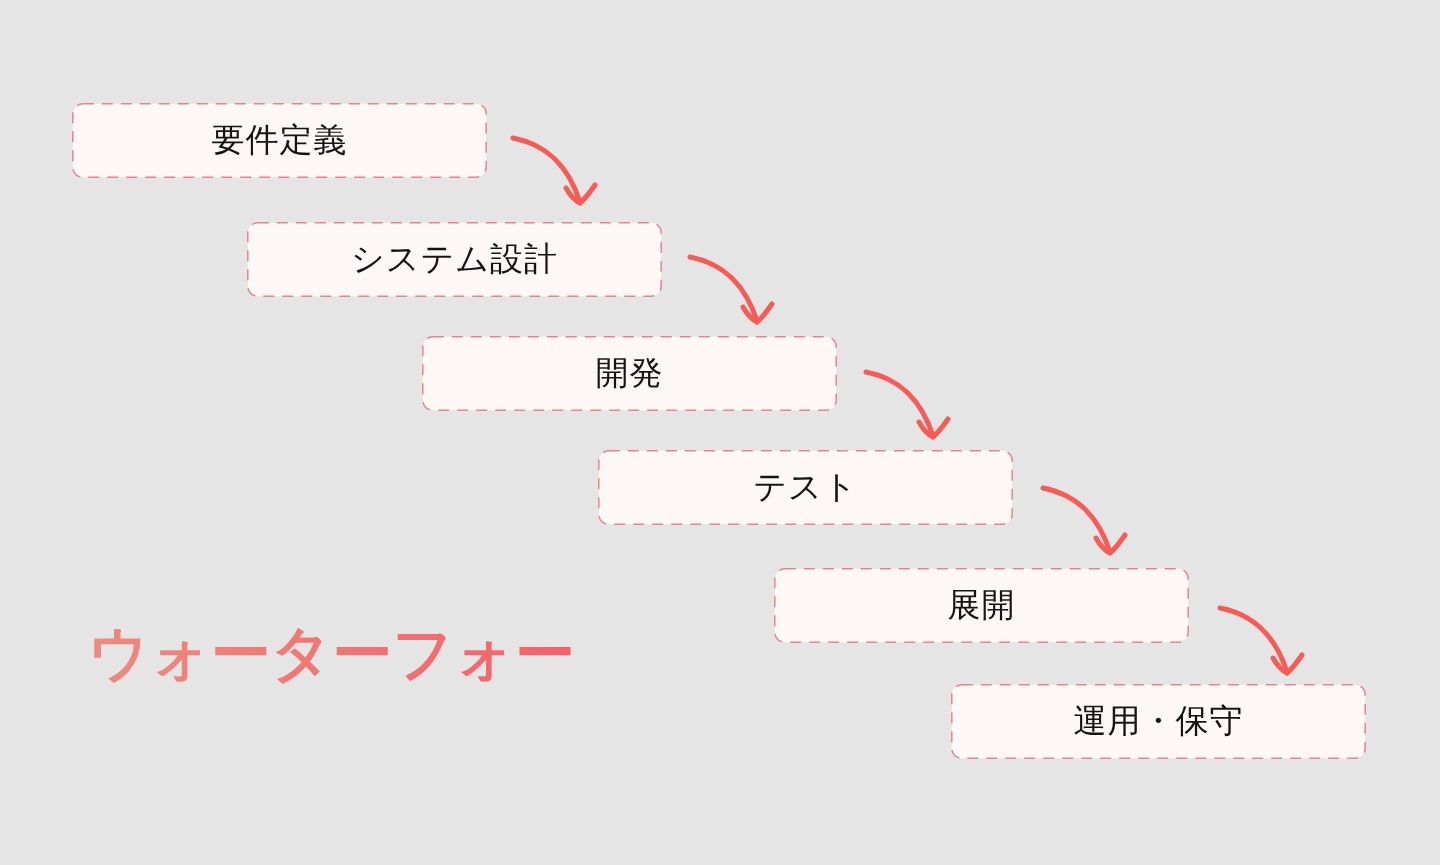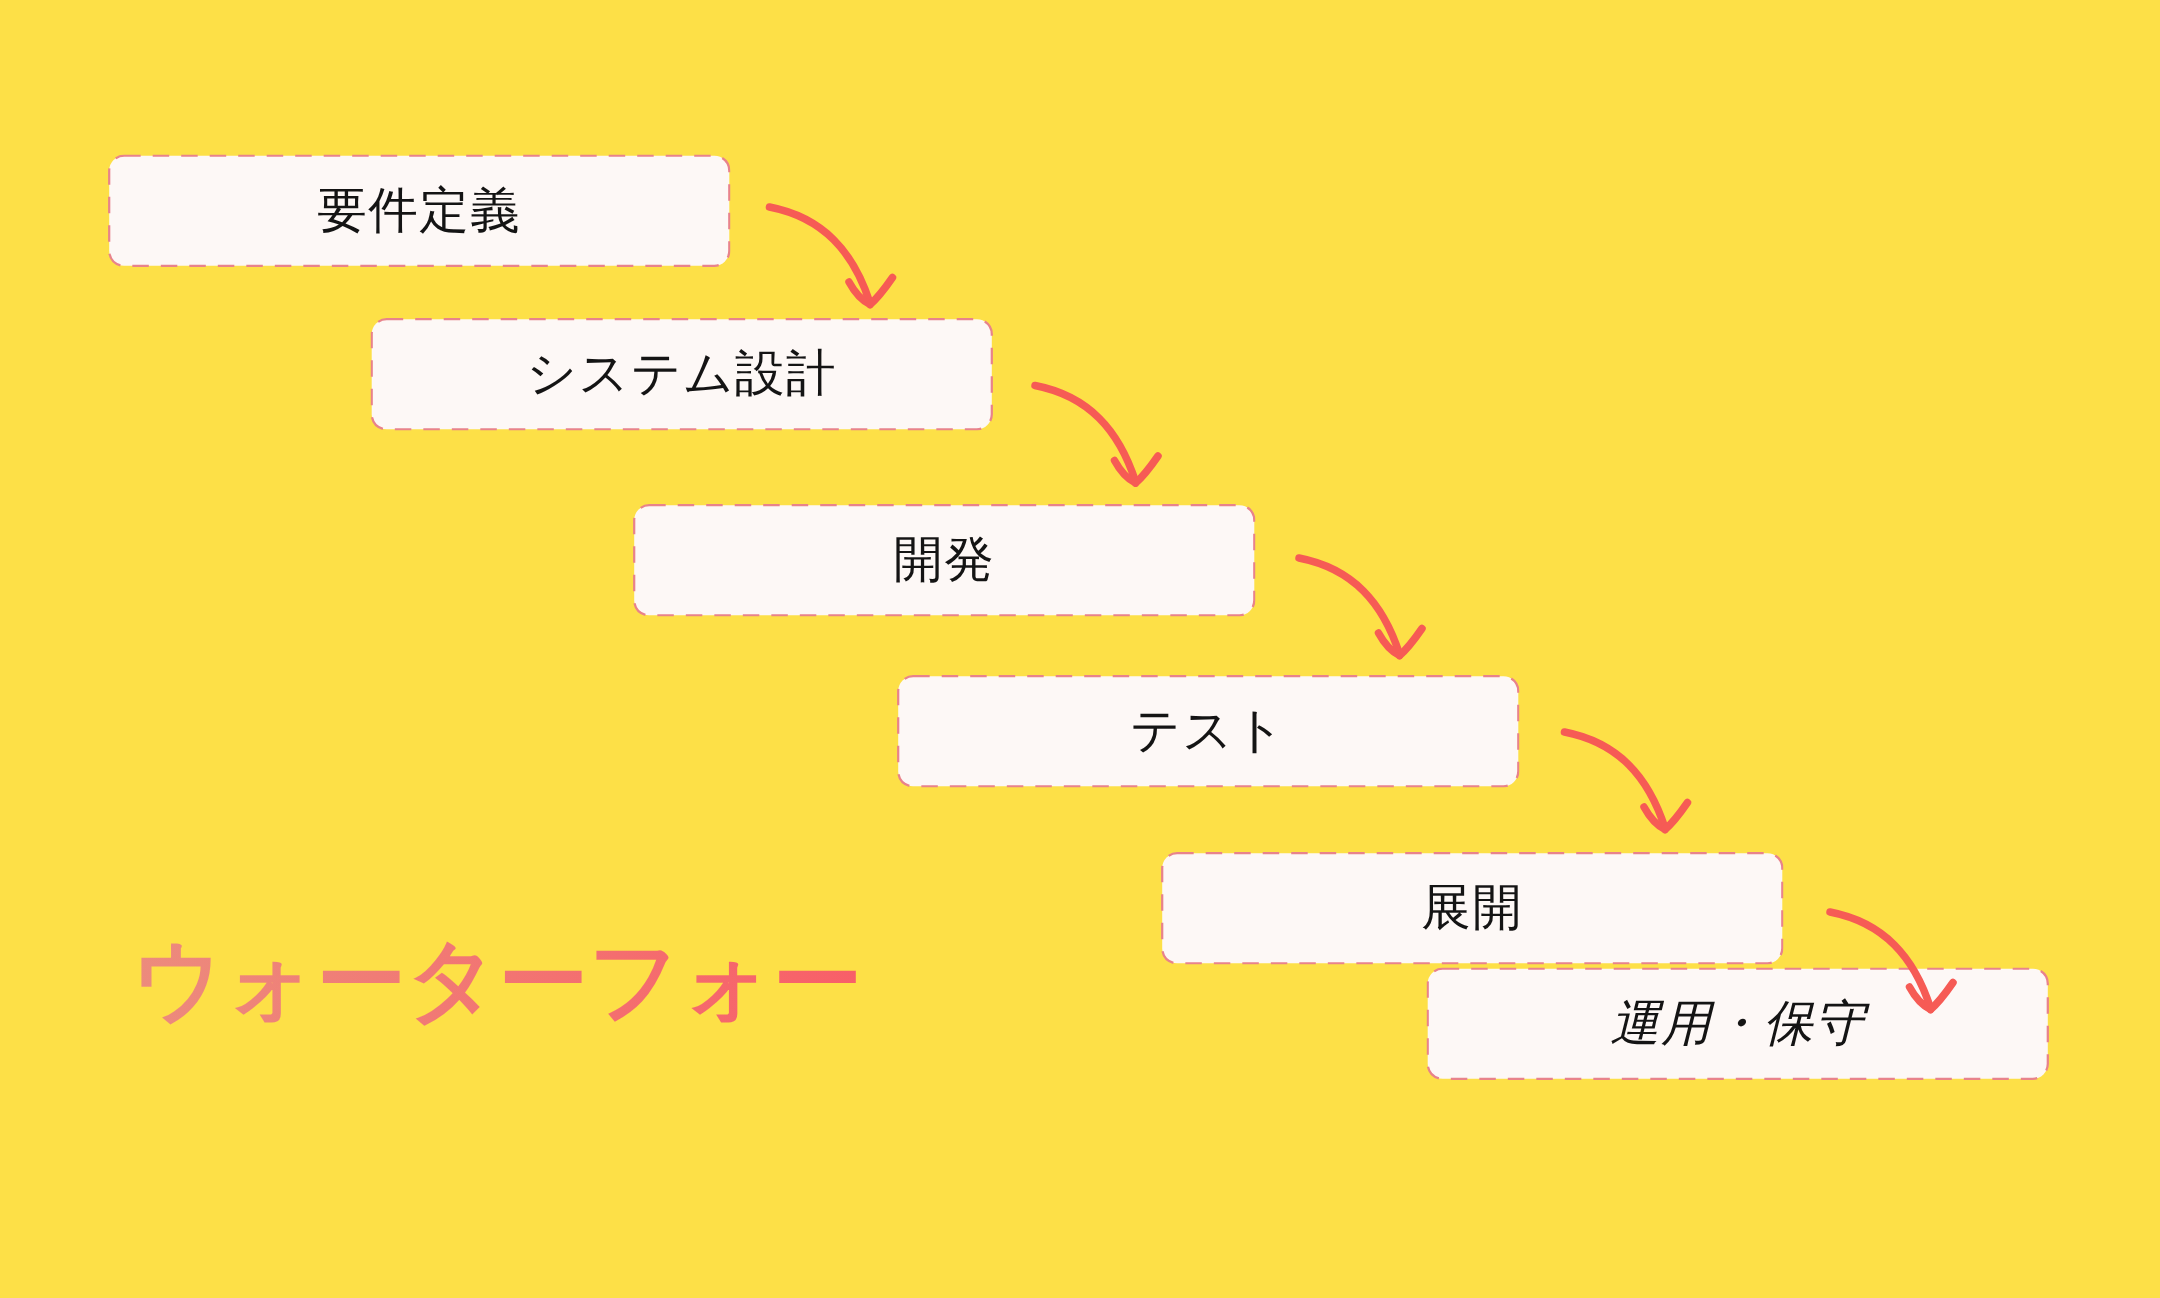--- a/index.html
+++ b/index.html
@@ -4,21 +4,21 @@
 <style>
   html, body {
     margin: 0;
     padding: 0;
     font-family: "Liberation Sans", sans-serif;
   }
   .canvas {
     position: relative;
     width: 1440px;
     height: 865px;
-    background: #fde047;
+    background: #e5e5e5;
     overflow: hidden;
   }
   .step {
     position: absolute;
     width: 415px;
     height: 75px;
   }
   .step svg {
     position: absolute;
     left: 0;
@@ -83,21 +83,21 @@
 
 <div class="canvas">
 
   <div class="step" style="left:72px; top:103px;">
     <svg width="415" height="75">
       <rect x="0.8" y="0.8" width="413.4" height="73.4" rx="10"></rect>
     </svg>
     <span class="step-label">要件定義</span>
   </div>
 
-  <div class="step" style="left:247px; top:212px;text-align:center;">
+  <div class="step" style="left:247px; top:222px;text-align:center;">
     <svg width="415" height="75">
       <rect x="0.8" y="0.8" width="413.4" height="73.4" rx="10"></rect>
     </svg>
     <span class="step-label">システム設計</span>
   </div>
 
   <div class="step" style="left:598px; top:450px;">
     <svg width="415" height="75">
       <rect x="0.8" y="0.8" width="413.4" height="73.4" rx="10"></rect>
     </svg>
@@ -111,21 +111,21 @@
     <span class="step-label">開発</span>
   </div>
 
   <div class="step" style="left:774px; top:568px;font-family:Liberation Mono, monospace;">
     <svg width="415" height="75">
       <rect x="0.8" y="0.8" width="413.4" height="73.4" rx="10"></rect>
     </svg>
     <span class="step-label">展開</span>
   </div>
 
-  <div class="step" style="left:951px; top:645px;font-style:italic;">
+  <div class="step" style="left:951px; top:684px;">
     <svg width="415" height="75">
       <rect x="0.8" y="0.8" width="413.4" height="73.4" rx="10"></rect>
     </svg>
     <span class="step-label">運用・保守</span>
   </div>
 
   <svg class="arrow" style="left:505px; top:124px;" width="96" height="92">
     <path d="M8,14 C44,21 64,44 75,78"></path>
     <path d="M61,64 Q67,75 75,79"></path>
     <path d="M90,61 Q81,74 75,79"></path>

